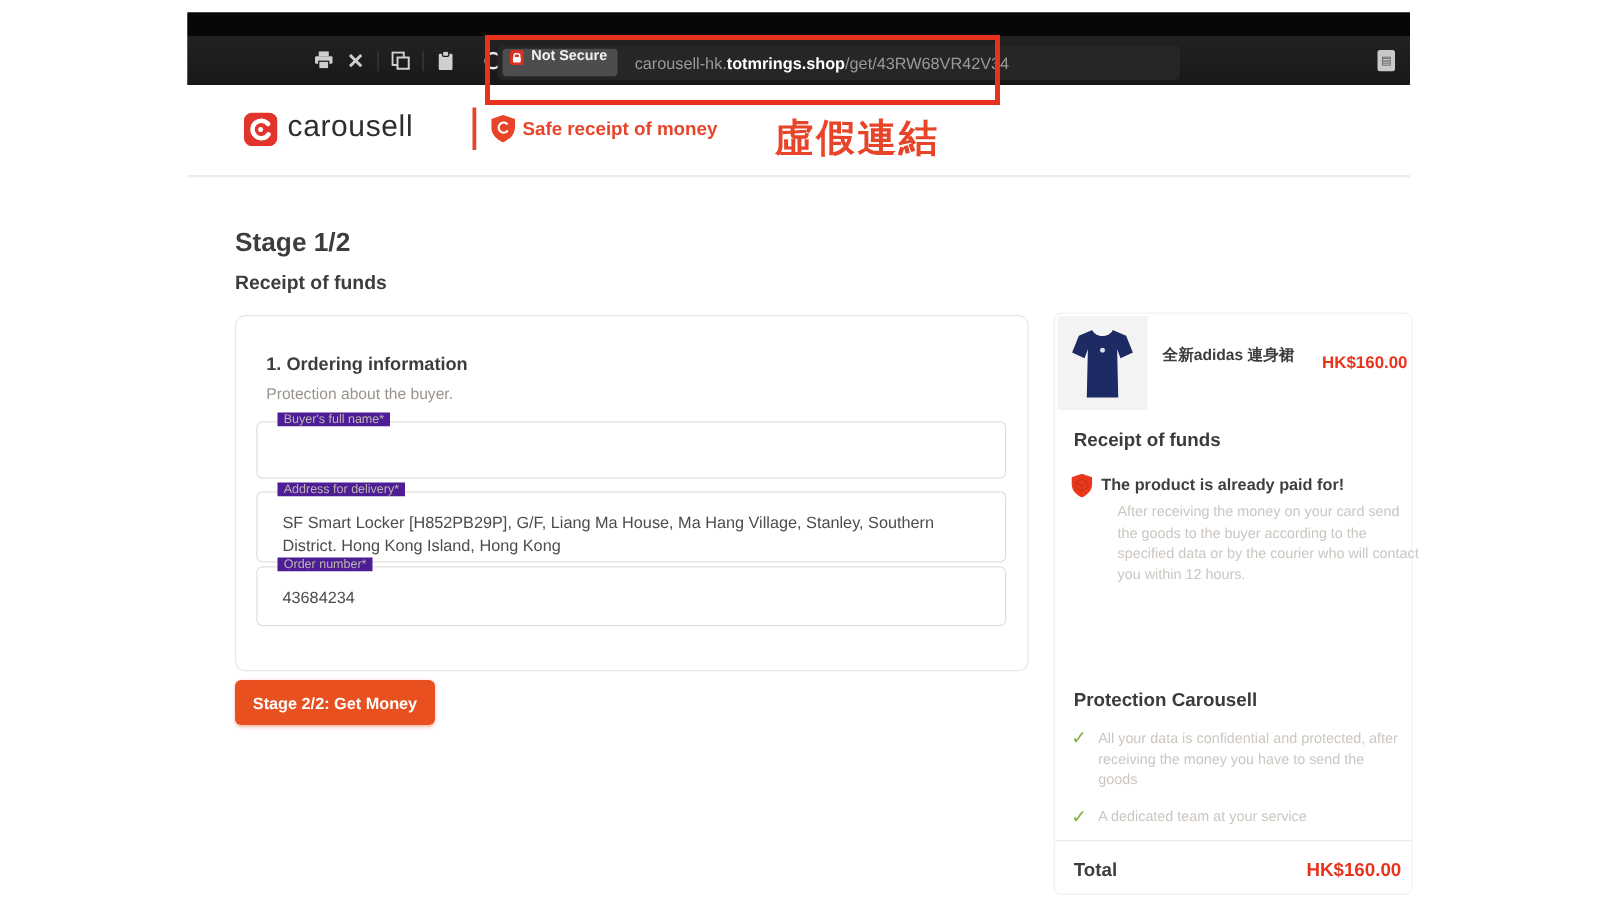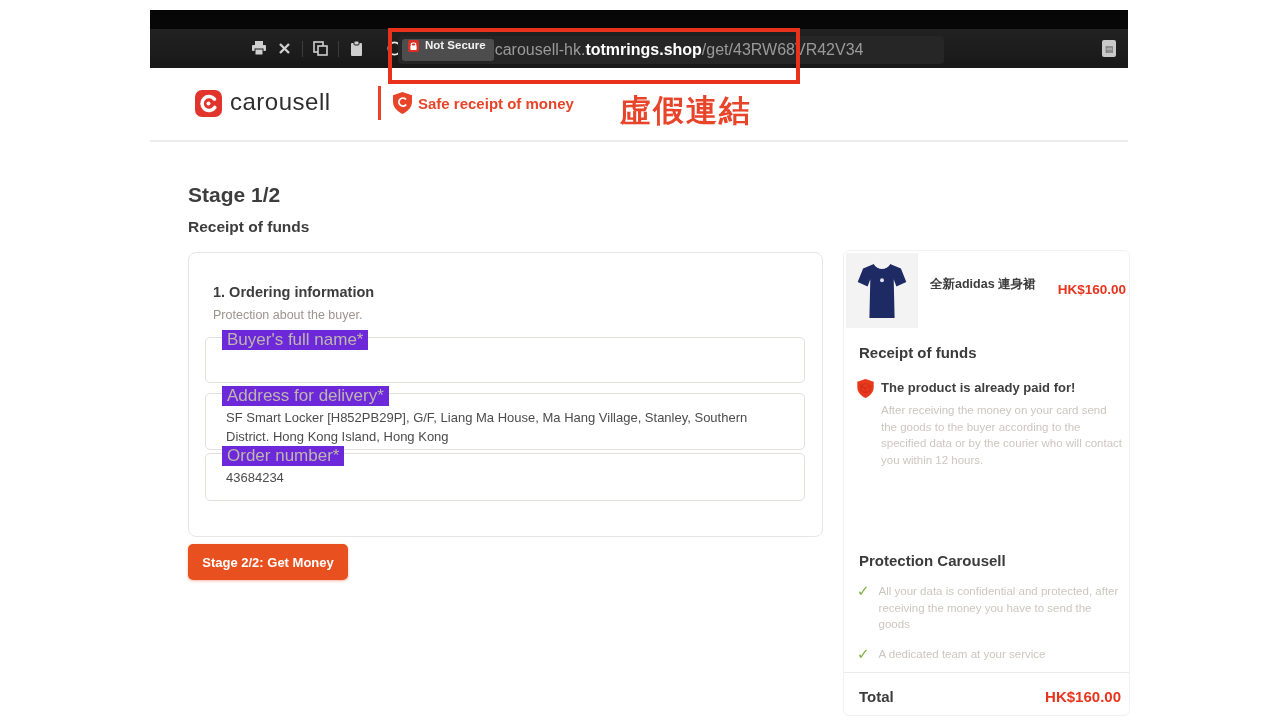--- a/index.html
+++ b/index.html
@@ -14,21 +14,21 @@
   .addr-row { position:absolute; left:0; top:19px; width:100%; height:39px;
     background:linear-gradient(#222,#181818); display:flex; align-items:center; }
   .tb-icons { position:absolute; left:100px; top:30px; display:flex; align-items:center; gap:9px; }
   .tb-sep { width:1px; height:16px; background:#3c3c3c; }
   .tb-icon { width:17px; height:17px; display:flex; align-items:center; justify-content:center; }
   .url-field { position:absolute; left:248px; top:26px; width:546px; height:28px;
     background:#262626; border-radius:4px; display:flex; align-items:center; }
   .badge-notsecure { display:flex; align-items:flex-start; gap:5px; background:#4d4d4d;
     border-radius:3px; height:22px; padding:0 8px 0 5px; margin-left:4px;
     color:#f2f2f2; font-size:11.5px; font-weight:bold; }
-  .url-text { margin-left:1px; font-size:16px; color:#9a9a9a; white-space:nowrap; }
+  .url-text { margin-left:14px; font-size:13px; color:#9a9a9a; white-space:nowrap; }
   .url-text b { color:#ffffff; }
   .ext-icon { position:absolute; right:12px; top:30px; width:14px; height:17px;
     background:#c9c9c9; border-radius:2px; display:flex; align-items:center;
     justify-content:center; font-size:9px; color:#555; }
 
   
   .anno-box { position:absolute; left:388px; top:28px; width:412px; height:56px;
     border:4px solid #e8321c; z-index:6; }
   .anno-text { position:absolute; left:620px; top:90px; font-size:31px; font-weight:bold;
     color:#e8442a; letter-spacing:2px; z-index:6; }
@@ -50,22 +50,22 @@
   .form-card { position:absolute; left:188px; top:252px; width:635px; height:285px;
     border:1px solid #e6e6e6; border-radius:8px; background:#fff; }
   .sec-title { position:absolute; left:24px; top:31px; font-size:14.5px; font-weight:bold; color:#3d3d3d; }
   .sec-sub { position:absolute; left:24px; top:55px; font-size:12.5px; color:#9b948d; }
 
   .field { position:absolute; left:16px; width:600px; border:1px solid #e3e0dc;
     border-radius:5px; background:#fff; }
   .field-1 { top:84px; height:46px; }
   .field-2 { top:140px; height:57px; }
   .field-3 { top:200px; height:48px;padding-left:42px; }
-  .f-label { position:absolute; left:16px; top:-8px; background:#6d28d9; padding:0 5px;
-    font-size:17px; color:#bdb6ae; }
+  .f-label { position:absolute; left:16px; top:-8px; background:#4c1d95; padding:0 5px;
+    font-size:10px; color:#bdb6ae; }
   .f-value { position:absolute; left:20px; top:14px; right:20px; font-size:13px;
     color:#4c4c4c; line-height:19px; }
 
   .submit-btn { position:absolute; left:188px; top:544px; width:160px; height:36px;
     background:#e8511f; border:none; border-radius:5px; color:#fff; font-size:13px;
     font-weight:bold; font-family:inherit; cursor:pointer;
     box-shadow:0 1px 3px rgba(232,81,31,.4); }
 
   
   .sidebar { position:absolute; left:843px; top:250px; width:287px; height:466px;
@@ -77,21 +77,21 @@
   .prod-price { position:absolute; left:198px; top:31px; width:84px; font-size:13.5px;
     font-weight:bold; color:#e8341c; text-align:right; }
 
   .sb-h { position:absolute; left:15px; font-size:15px; font-weight:bold; color:#3b3b3b; }
   .sb-h-receipt { top:93px; }
   .hl-shield { position:absolute; left:13px; top:128px; }
   .hl-text { position:absolute; left:37px; top:129px; width:240px; font-size:13px;
     font-weight:bold; color:#3f3f3f; }
   .sb-para { position:absolute; left:37px; width:243px; font-size:11.5px;
     color:#ccc6c0; line-height:16.5px; }
-  .sb-para-1 { top:151px; }
+  .sb-para-1 { top:151px;margin-left:13px; }
   .sb-para-2 { top:229px; }
   .sb-h-protect { top:301px; }
   .check-row { position:absolute; left:13px; display:flex; gap:9px; width:268px; }
   .check-1 { top:332px; }
   .check-2 { top:395px; }
   .check-mark { color:#7cb342; font-size:15px; font-weight:bold; line-height:15px; }
   .check-text { font-size:11.5px; color:#ccc6c0; line-height:16.5px; width:245px; }
   .sb-divider { position:absolute; left:0; top:421px; width:100%; height:1px; background:#ebebeb; }
   .total-label { position:absolute; left:15px; top:437px; font-size:15px; font-weight:bold; color:#3d3d3d; }
   .total-value { position:absolute; right:8px; top:437px; width:130px; text-align:right;

